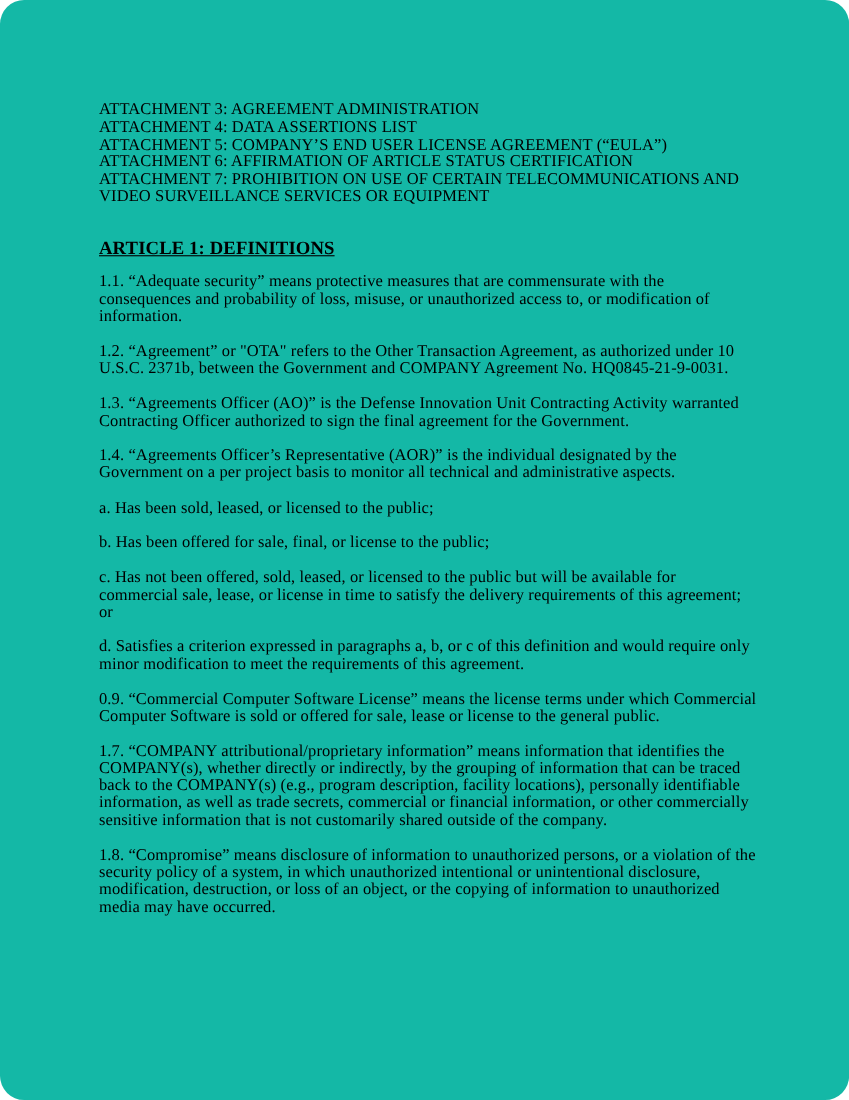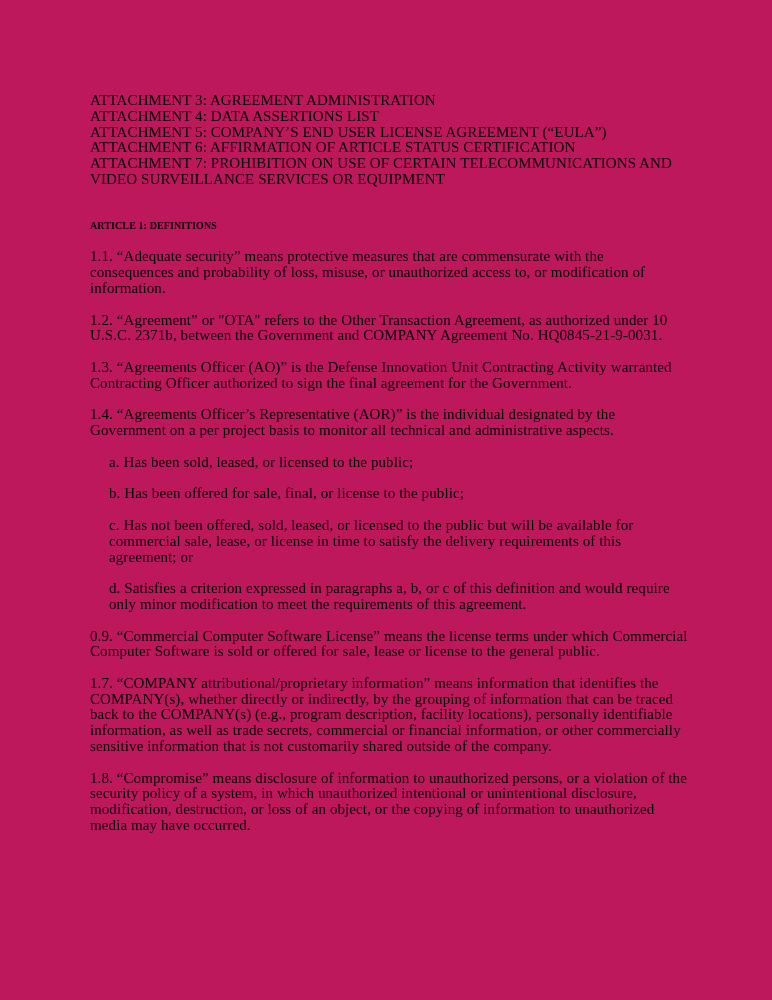--- a/index.html
+++ b/index.html
@@ -11,32 +11,33 @@
     box-sizing: border-box;
     padding: 93px 84px 0 90px;
     overflow: hidden;
     font-size: 15px;
     line-height: 15.8px;
     letter-spacing: 0.1px;
   }
   .attachments { margin: 0; }
   .attachment-line { margin: 0; }
   .article-heading {
-    font-size: 10px;
+    font-size: 17px;
     line-height: 15.8px;
     font-weight: bold;
+    text-decoration: underline;
     margin: 30px 0 0 0;
   }
   .definition { margin: 15.8px 0 0 0; }
-  .definition.indented { margin-left: 19px; }
+  .definition.indented { }
 </style>
 </head>
 <body>
 
-<div class="page" style="background: #be185d; color: rgb(0, 0, 0);">
+<div class="page" style="background: #14b8a6; color: rgb(0, 0, 0); border-radius: 22px;">
   <div class="attachments">
       <div class="attachment-line">ATTACHMENT 3: AGREEMENT ADMINISTRATION</div>
       <div class="attachment-line">ATTACHMENT 4: DATA ASSERTIONS LIST</div>
       <div class="attachment-line">ATTACHMENT 5: COMPANY’S END USER LICENSE AGREEMENT (“EULA”)</div>
       <div class="attachment-line">ATTACHMENT 6: AFFIRMATION OF ARTICLE STATUS CERTIFICATION</div>
       <div class="attachment-line">ATTACHMENT 7: PROHIBITION ON USE OF CERTAIN TELECOMMUNICATIONS AND VIDEO SURVEILLANCE SERVICES OR EQUIPMENT</div>
     </div>
 
   <h2 class="article-heading">ARTICLE 1: DEFINITIONS</h2>
 

